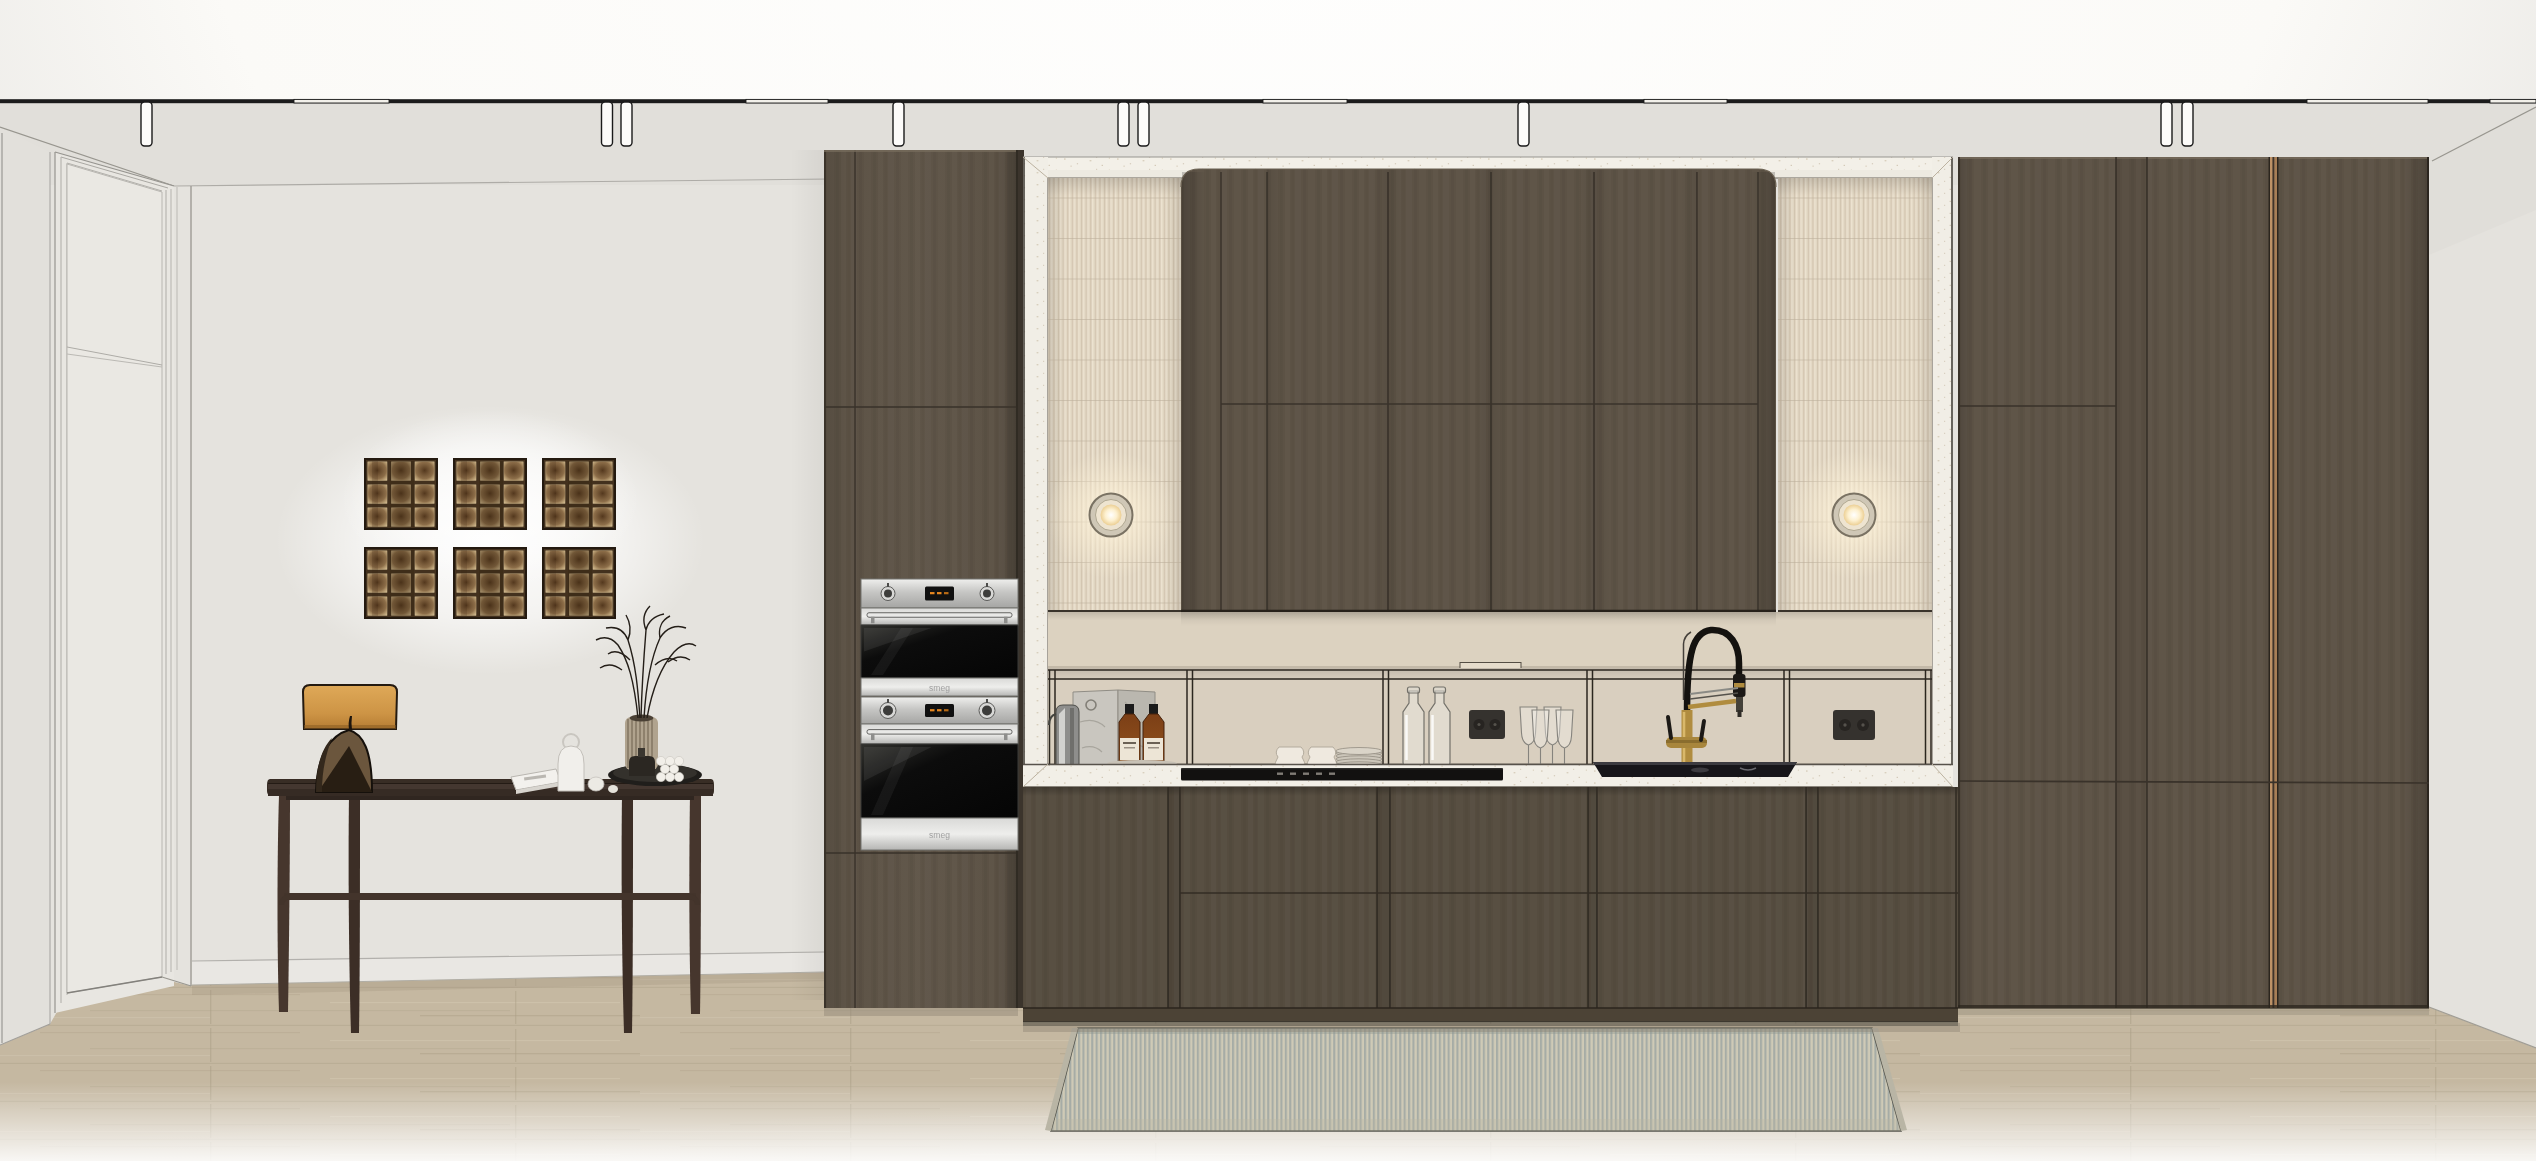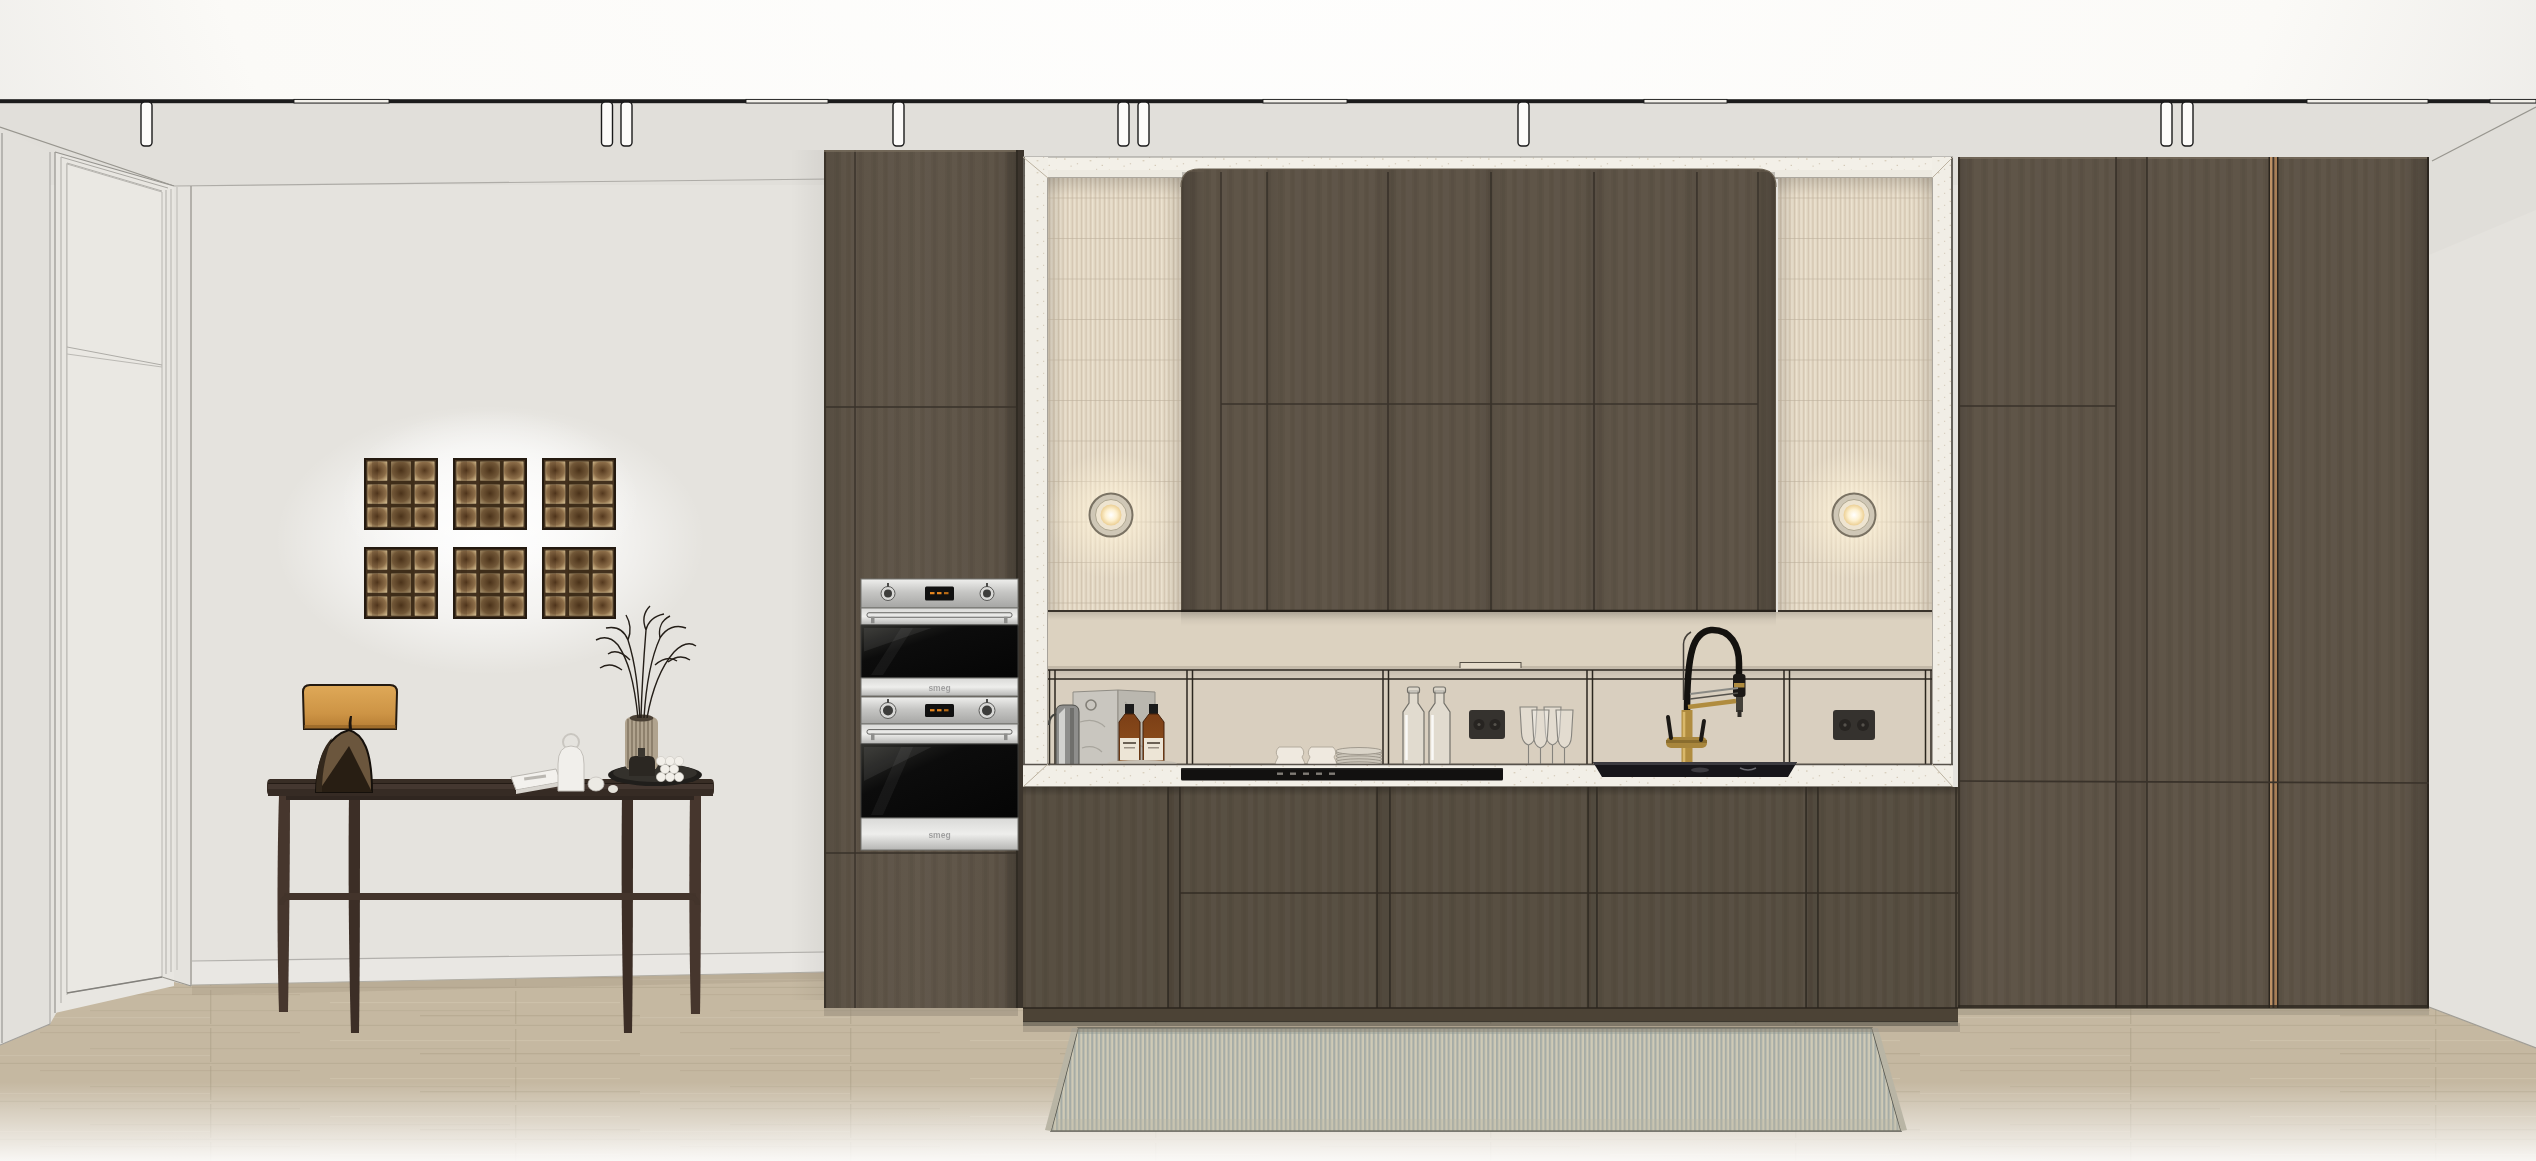--- a/index.html
+++ b/index.html
@@ -1,14 +1,14 @@
 <!DOCTYPE html>
 <html><head><meta charset="utf-8"><style>
 html,body{margin:0;padding:0;background:#e4e2dd;font-family:"Liberation Sans", sans-serif;}
-#scene{position:relative;width:2536px;height:1161px;overflow:hidden;font-weight:bold;}
+#scene{position:relative;width:2536px;height:1161px;overflow:hidden;}
 </style></head><body>
 <div id="scene">
 <svg width="2536" height="1161" viewBox="0 0 2536 1161">
 <defs>
 <radialGradient id="ceilg" cx="1250" cy="-350" r="1750" gradientUnits="userSpaceOnUse">
           <stop offset="0" stop-color="#ffffff"></stop>
           <stop offset="0.62" stop-color="#fbfaf7"></stop>
           <stop offset="1" stop-color="#dedcd8"></stop>
         </radialGradient>
 <pattern id="wg" patternUnits="userSpaceOnUse" width="37" height="420">

